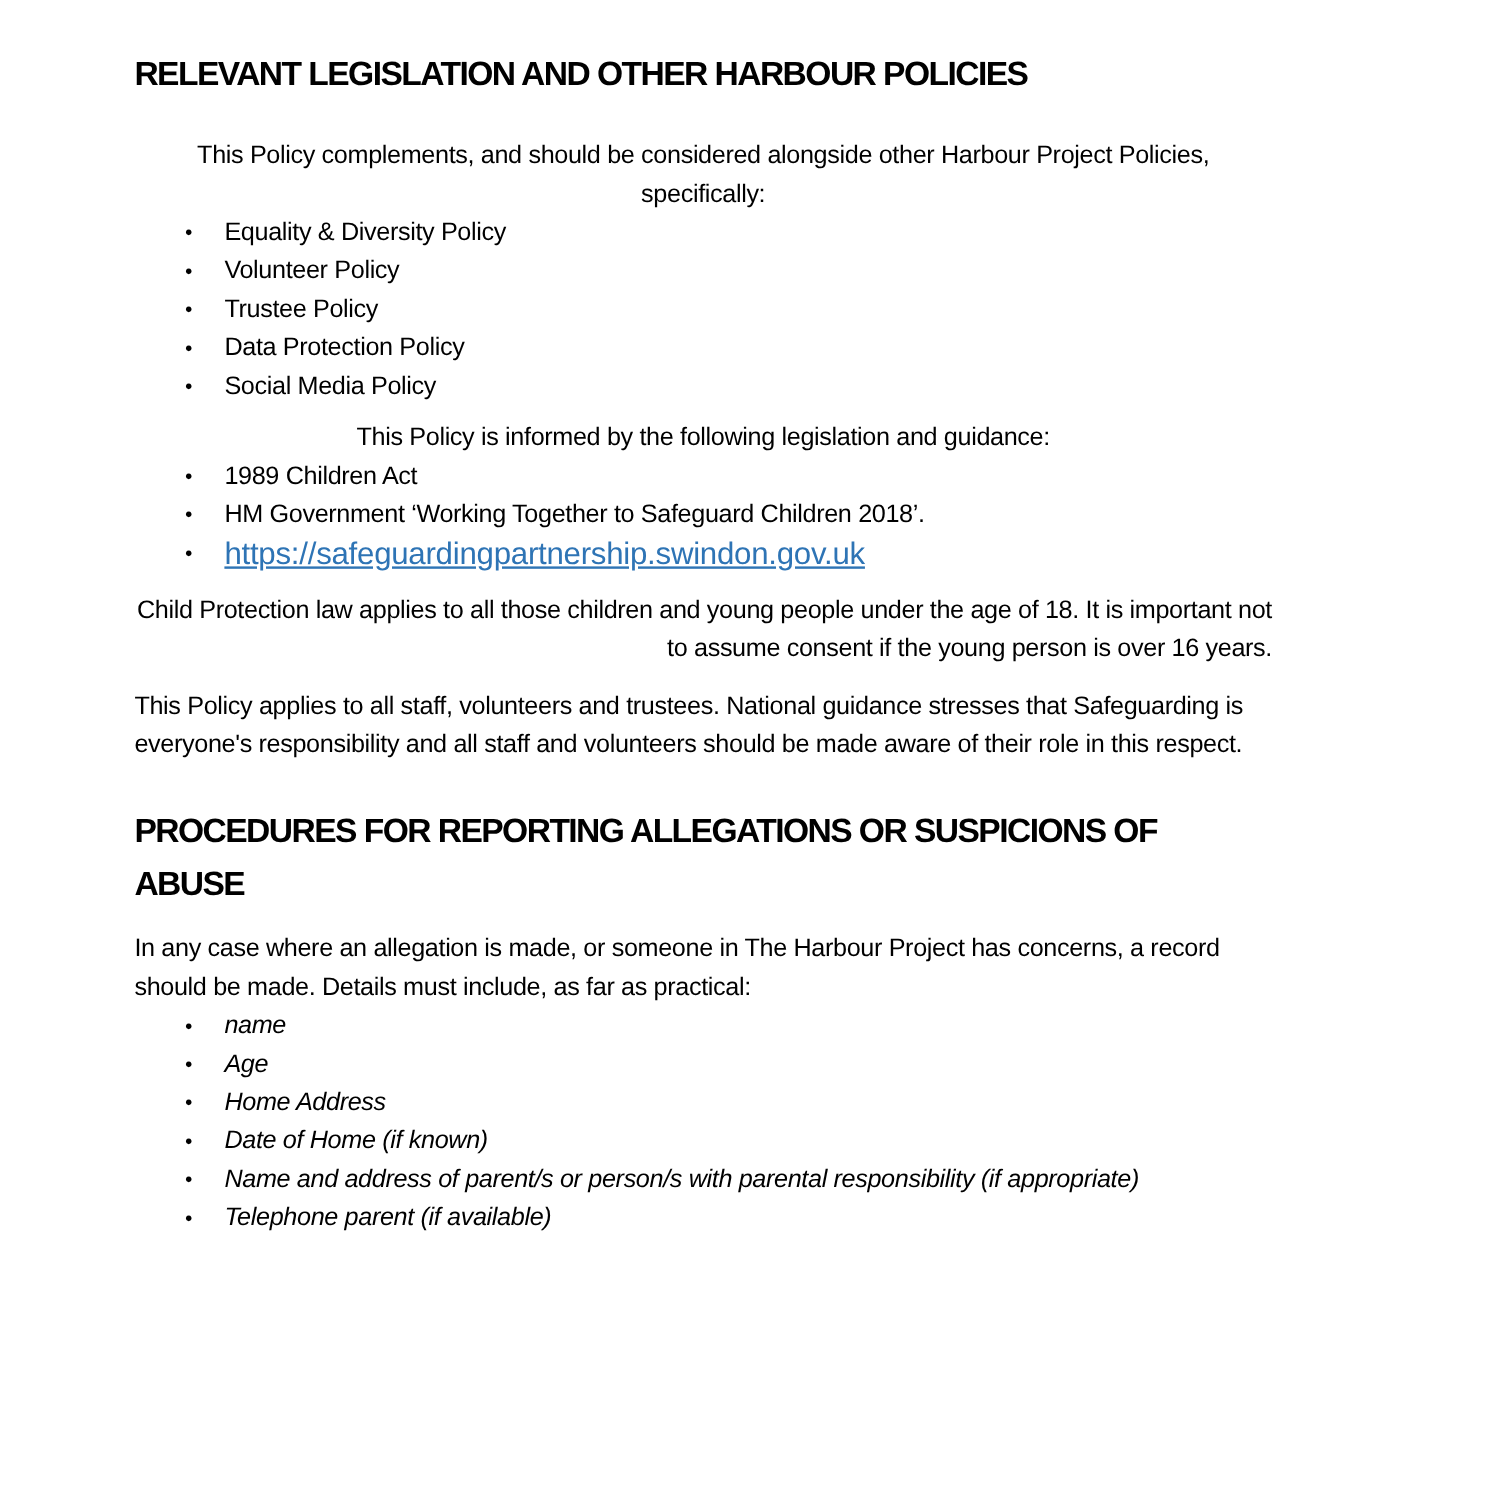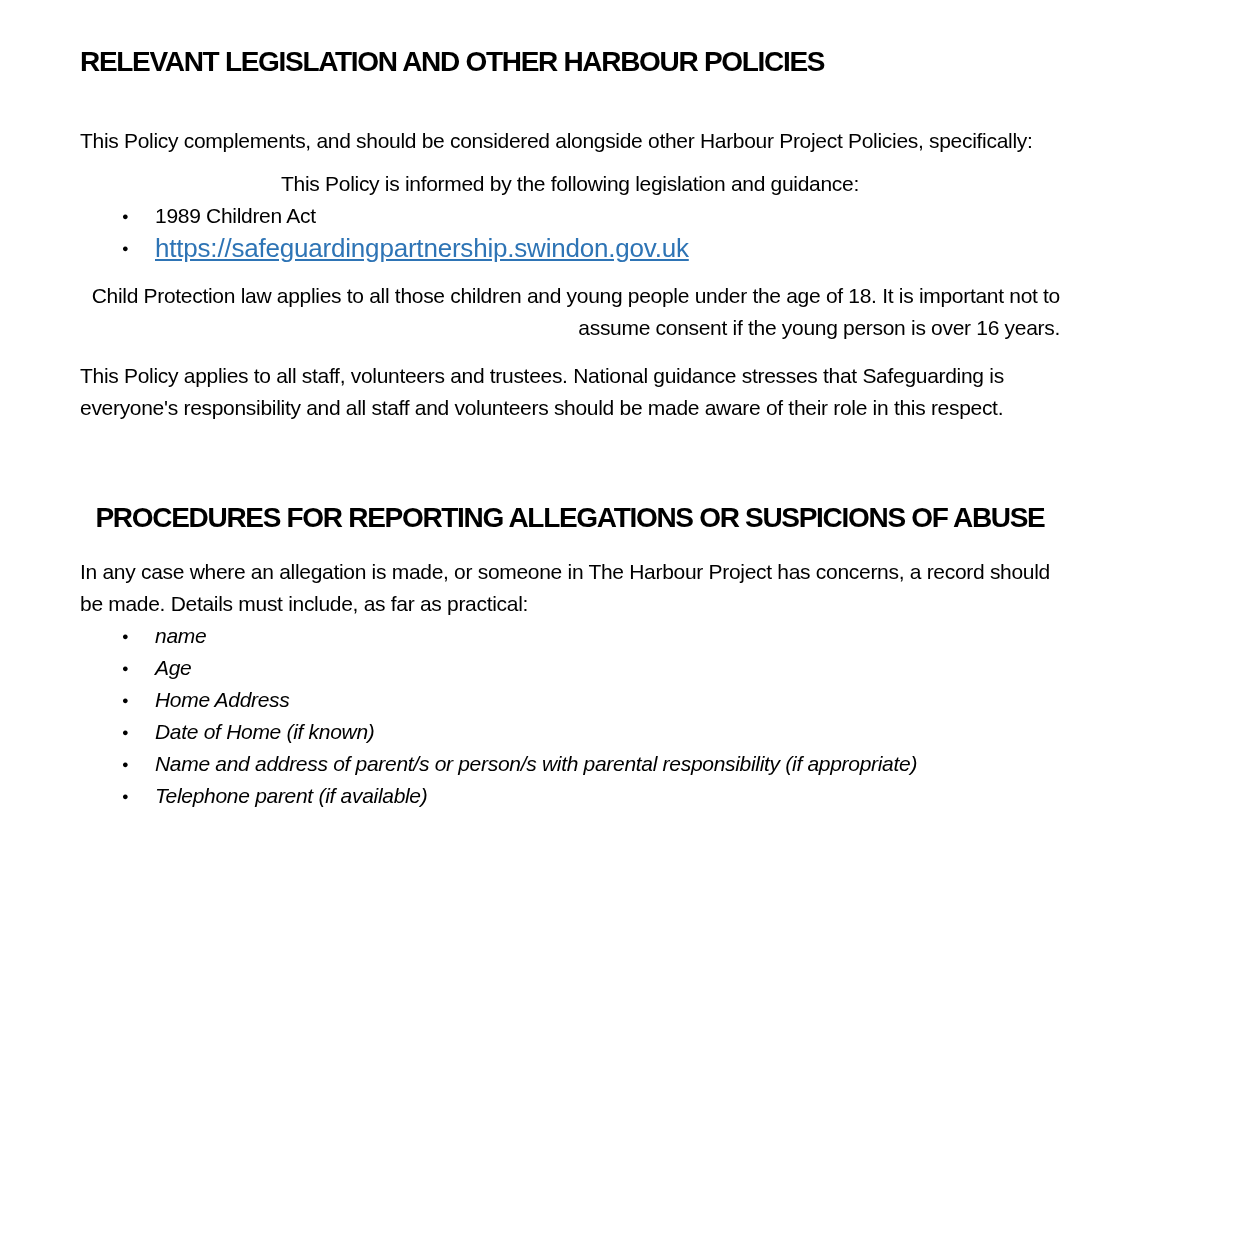--- a/index.html
+++ b/index.html
@@ -6,21 +6,21 @@
   html, body {
     margin: 0; padding: 0;
     width: 1242px; height: 1242px;
     background: #ffffff;
     overflow: hidden;
     font-family: "Liberation Sans", sans-serif;
     color: #000000;
   }
   .page {
     width: 1242px; height: 1056px;
-    padding: 40px 182px 0 80px;
+    padding: 40px 182px 0 112px;
   }
   .doc-heading {
     font-size: 28px;
     font-weight: bold;
     letter-spacing: -1.3px;
     line-height: 44px;
     margin: 0;
     color: #000000;
   }
   .doc-para {
@@ -50,49 +50,75 @@
     line-height: 32px;
   }
   .doc-link {
     display: block;
     text-decoration: underline;
     font-size: 26px;
     letter-spacing: -0.2px;
     line-height: 32px;
   }
   
-  [data-name="paragraph-complements"]   { margin-top: 41px; }
+  [data-name="paragraph-complements"]   { margin-top: 30px; text-align: center; }
   [data-name="policy-list"]             { margin-top: 51px; }
   [data-name="paragraph-informed"]      { margin-top: 11px; text-align: center; }
   [data-name="legislation-list"]        { margin-top: 17px; }
   [data-name="paragraph-child-protection"] { margin-top: 16px; text-align: right; }
   [data-name="paragraph-applies-all"]   { margin-top: 16px; }
-  [data-name="section-heading-procedures"] { margin-top: 72px; text-align: center; }
+  [data-name="section-heading-procedures"] { margin-top: 34px; }
   [data-name="paragraph-record"]        { margin-top: 16px; }
   [data-name="details-list"]            { margin-top: 16px; font-style: italic; }
 </style>
 </head>
 <body>
 
 <div class="page" data-name="document-page">
 
   <h1 class="doc-heading" data-name="section-heading-legislation">RELEVANT LEGISLATION AND OTHER HARBOUR POLICIES</h1>
 
   <p class="doc-para" data-name="paragraph-complements">This Policy complements, and should be considered alongside other Harbour Project Policies, specifically:</p>
 
+  <ul class="doc-list" data-name="policy-list">
+
+      <li data-name="list-item">
+        <span data-name="list-item-label">Equality &amp; Diversity Policy</span>
+      </li>
+
+      <li data-name="list-item">
+        <span data-name="list-item-label">Volunteer Policy</span>
+      </li>
+
+      <li data-name="list-item">
+        <span data-name="list-item-label">Trustee Policy</span>
+      </li>
+
+      <li data-name="list-item">
+        <span data-name="list-item-label">Data Protection Policy</span>
+      </li>
+
+      <li data-name="list-item">
+        <span data-name="list-item-label">Social Media Policy</span>
+      </li>
+    </ul>
 
   <p class="doc-para" data-name="paragraph-informed">This Policy is informed by the following legislation and guidance:</p>
 
   <ul class="doc-list" data-name="legislation-list">
 
       <li data-name="list-item">
         <span data-name="list-item-label">1989 Children Act</span>
         
       </li>
 
+      <li data-name="list-item">
+        <span data-name="list-item-label">HM Government ‘Working Together to Safeguard Children 2018’.</span>
+        
+      </li>
 
       <li data-name="list-item">
         <a class="doc-link" href="#" data-name="safeguarding-partnership-link" style="color: rgb(46, 116, 181);">https://safeguardingpartnership.swindon.gov.uk</a>
       </li>
     </ul>
 
   <p class="doc-para" data-name="paragraph-child-protection">Child Protection law applies to all those children and young people under the age of 18. It is important not to assume consent if the young person is over 16 years.</p>
 
   <p class="doc-para" data-name="paragraph-applies-all">This Policy applies to all staff, volunteers and trustees. National guidance stresses that Safeguarding is everyone's responsibility and all staff and volunteers should be made aware of their role in this respect.</p>
 

